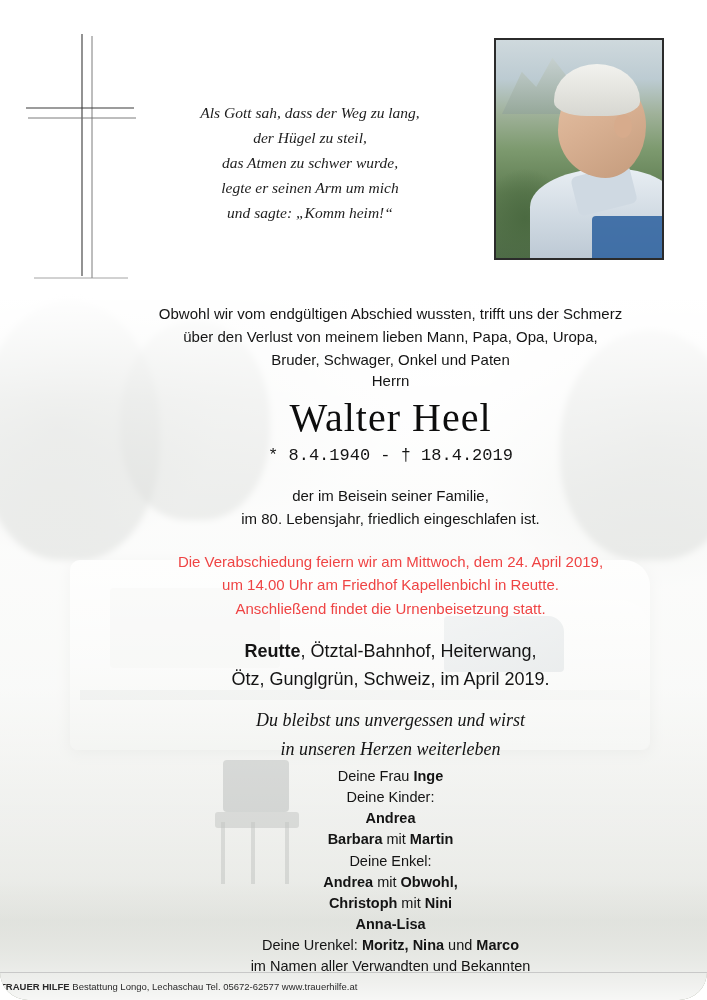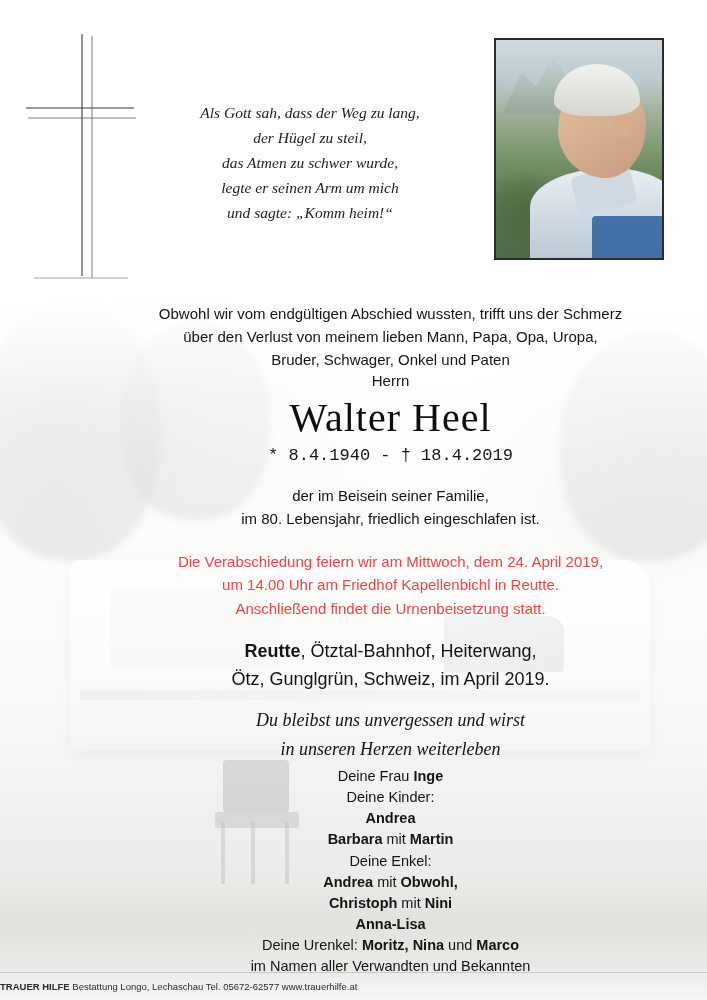--- a/index.html
+++ b/index.html
@@ -10,20 +10,21 @@
   body {
     font-family: "Liberation Sans", sans-serif;
     color: #1a1a1a;
   }
   #card {
     position: relative;
     width: 707px;
     height: 1000px;
     overflow: hidden;
     background: #ffffff;
+    border-radius: 28px;
   }
 
   
   .bg-layer {
     position: absolute;
     inset: 0;
     pointer-events: none;
   }
   .bg-photo {
     position: absolute;

